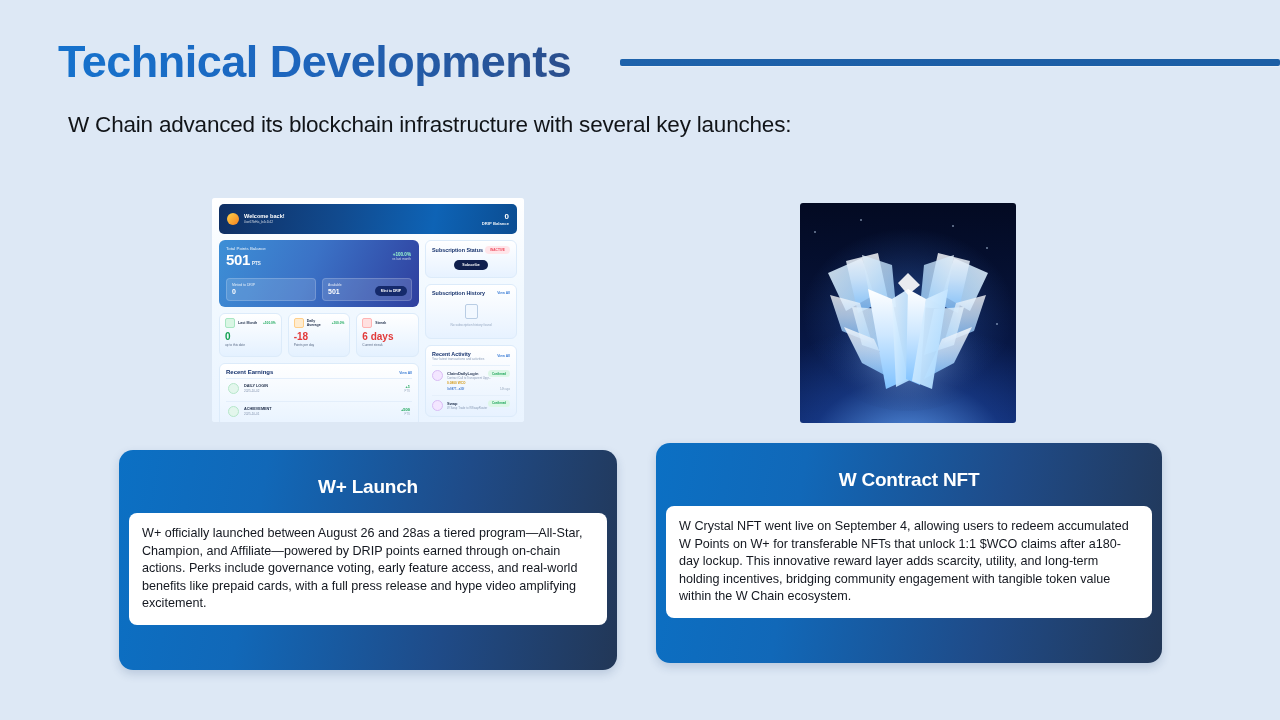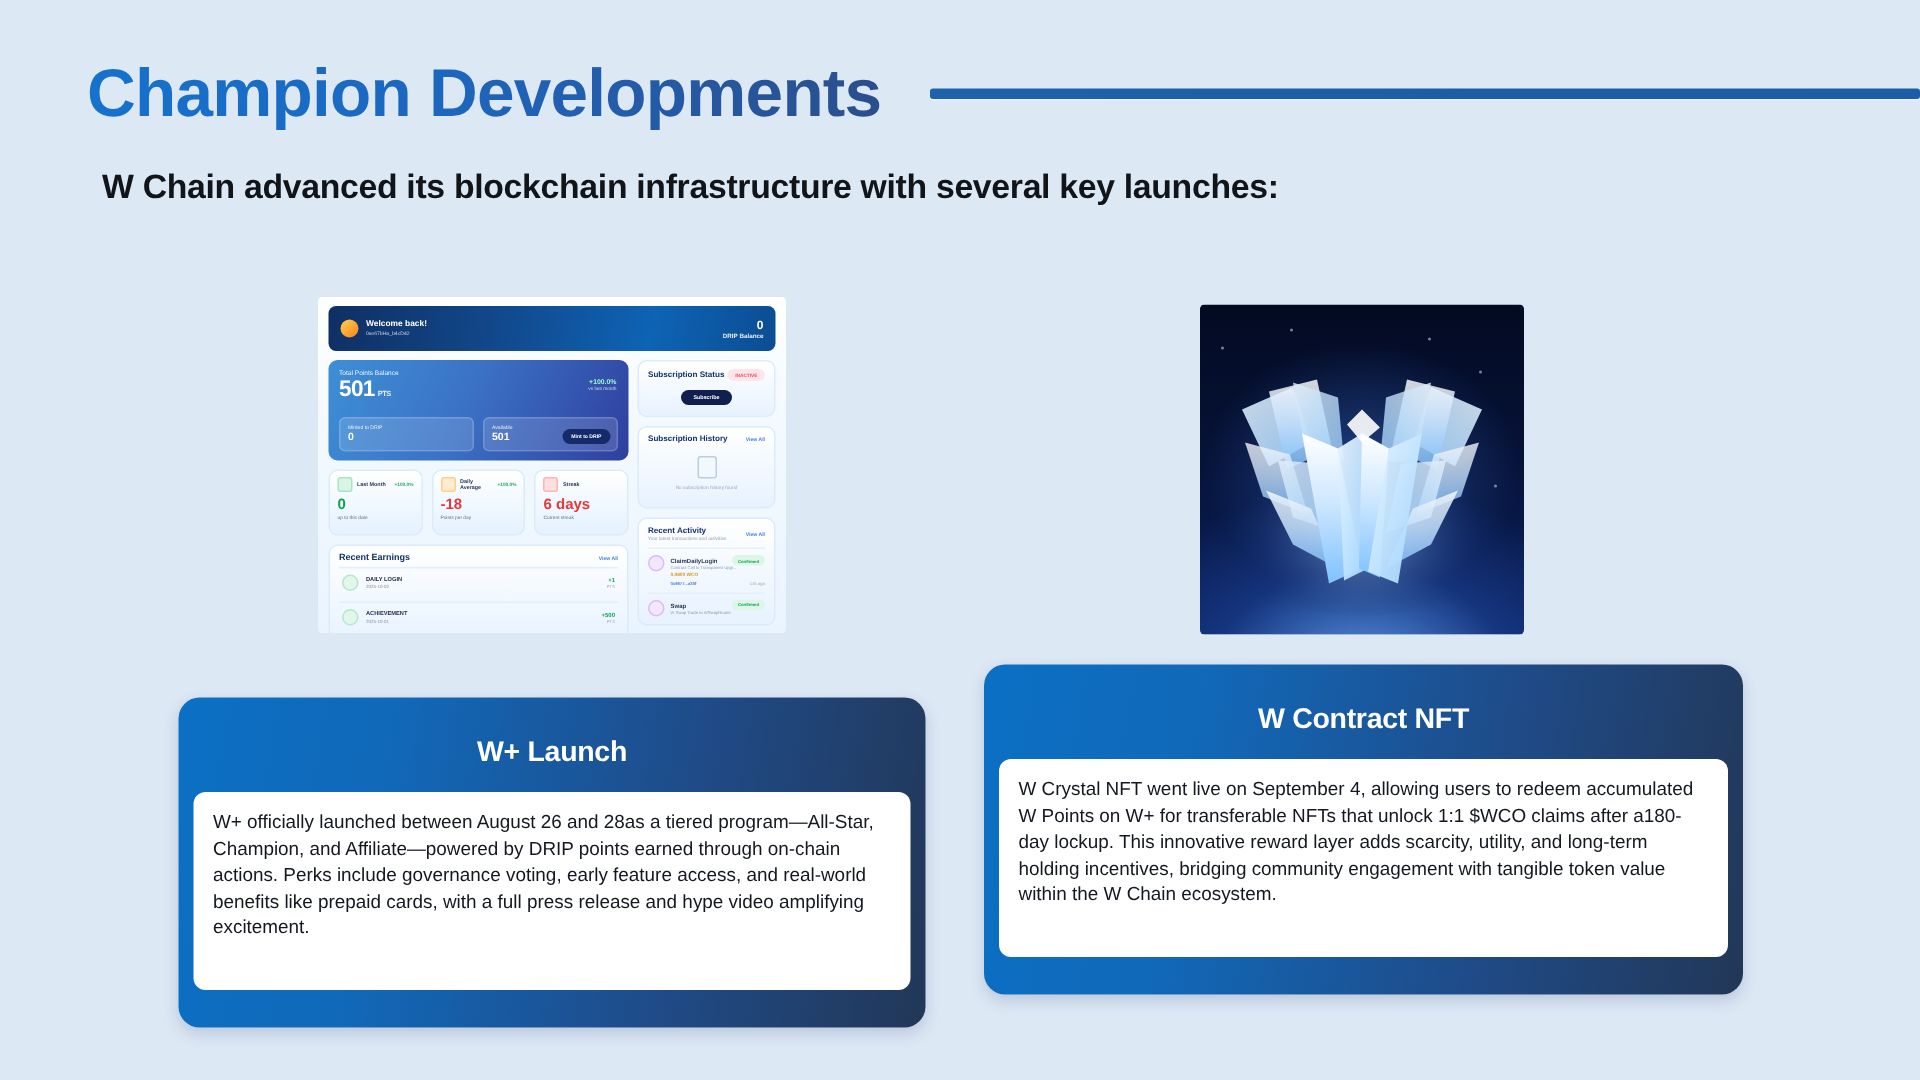--- a/index.html
+++ b/index.html
@@ -39,21 +39,21 @@
     height: 7px;
     border-radius: 2px;
     background: linear-gradient(90deg, #1d62ab 0%, #1c5ea6 55%, #1b5ea5 100%);
     box-shadow: 0 1px 0 rgba(255,255,255,0.35);
   }
   #slide-subtitle {
     position: absolute;
     left: 68px;
     top: 112px;
     font-size: 22.5px;
-    font-weight: bold;
+    font-weight: normal;
     color: #111418;
     letter-spacing: -0.2px;
     white-space: nowrap;
   }
 
   
   #dashboard-image {
     position: absolute;
     left: 212px;
     top: 198px;
@@ -237,52 +237,52 @@
   .nft-spark { position: absolute; width: 2px; height: 2px; border-radius: 50%; background: #cfe6ff; opacity: .55;}
 
   
   .info-card {
     position: absolute;
     border-radius: 14px;
     box-shadow: 0 4px 10px rgba(30,60,110,.18);
     overflow: hidden;
   }
   #card-wplus {
-    left: 119px; top: 465px; width: 498px; height: 220px;
+    left: 119px; top: 450px; width: 498px; height: 220px;
     background: linear-gradient(100deg, #0b70c4 0%, #1168b8 28%, #1f4b88 66%, #223757 100%);
   }
   #card-nft {
     left: 656px; top: 443px; width: 506px; height: 220px;
     background: linear-gradient(100deg, #0b70c4 0%, #1168b8 28%, #1f4b88 66%, #223757 100%);
   }
   .card-title {
     text-align: center;
     color: #ffffff;
     font-size: 19px;
     font-weight: bold;
     letter-spacing: -0.2px;
     padding-top: 25px;
     line-height: 24px;
   }
   .card-body {
     margin: 14px 10px 10px 10px;
     background: #ffffff;
     border-radius: 8px;
-    height: 132px;
+    height: 112px;
     box-sizing: border-box;
     padding: 12px 13px;
     color: #141820;
     font-size: 12.6px;
     line-height: 17.6px;
   }
 </style>
 </head>
 <body>
 
-<div id="slide-title">Champion Developments</div>
+<div id="slide-title">Technical Developments</div>
 <div id="title-rule"></div>
 <div id="slide-subtitle">W Chain advanced its blockchain infrastructure with several key launches:</div>
 
 <div id="dashboard-image">
   <div class="dash-inner">
 
     <div class="dash-topbar">
       <div class="dash-topbar-left">
         <span class="dash-logo"></span>
         <span>

